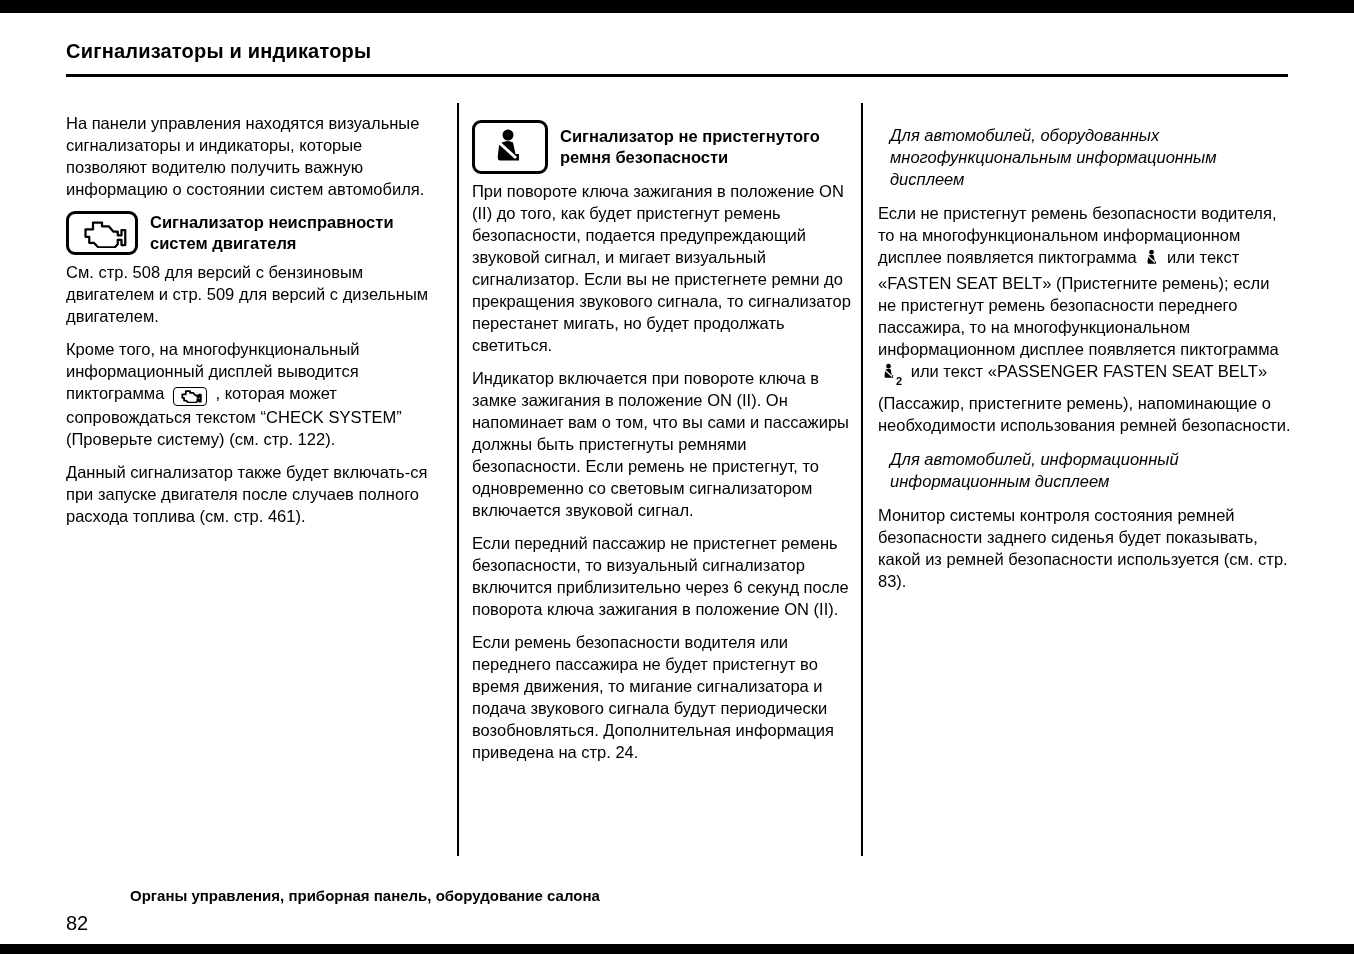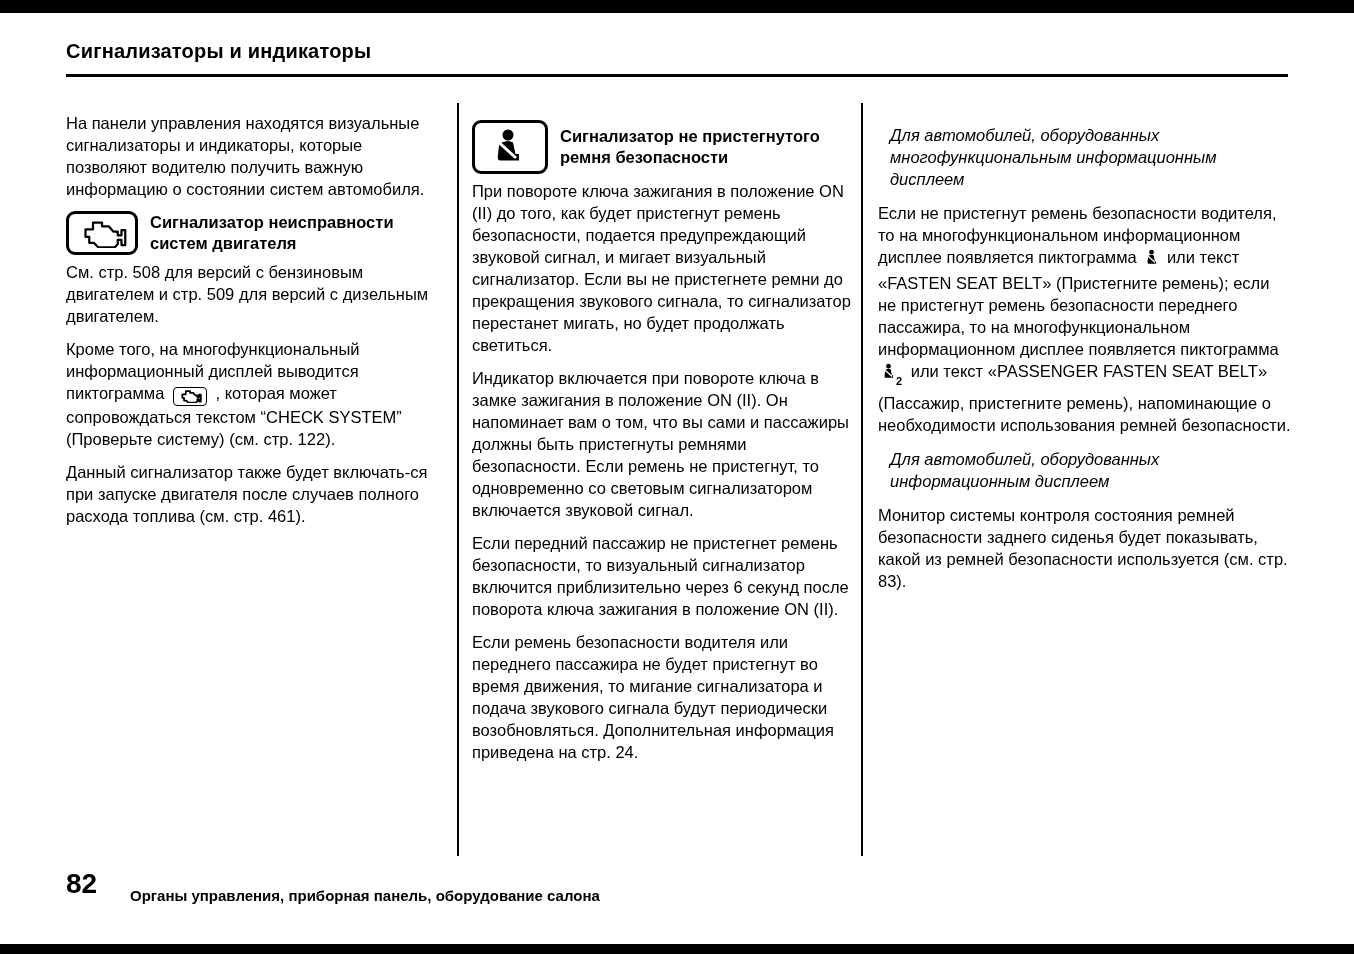--- a/index.html
+++ b/index.html
@@ -59,22 +59,22 @@
     display:inline-block; vertical-align:-4px; margin:0 4px;
   }
   .inline-box {
     border:1.5px solid #000; border-radius:4px;
     display:inline-flex; align-items:center; justify-content:center;
     width:34px; height:19px; vertical-align:-4px; margin:0 4px; background:#fff;
   }
   .sub2 { font-size:11px; vertical-align:-4px; font-weight:bold; margin-left:1px; }
 
   .footer-pagenum {
-    position:absolute; left:66px; top:868px;
-    font-size:28px; font-weight:bold;
+    position:absolute; left:66px; top:912px;
+    font-size:20px; font-weight:normal;
   }
   .footer-text {
     position:absolute; left:130px; top:887px;
     font-size:15px; font-weight:bold;
   }
 </style>
 </head>
 <body>
 
 <div class="scan-bar top"></div>
@@ -147,18 +147,18 @@
       <svg width="13" height="18" viewBox="0 0 20 26" aria-hidden="true">
         <circle cx="10" cy="4" r="3.6" fill="#000"></circle>
         <path d="M6 9 Q10 7 13.5 9 L15 18 H17 V22 H5.2 Q3.6 22 3.9 18.5 L5 11 Q5.3 9.4 6 9 Z" fill="#000"></path>
         <line x1="4.5" y1="10" x2="15.5" y2="20" stroke="#fff" stroke-width="2"></line>
       </svg><span class="sub2">2</span>
     </span>
     <span>или текст «PASSENGER FASTEN SEAT BELT» (Пассажир, пристегните ремень), напоминающие о необходимости использования ремней безопасности.</span>
   </p>
 
 
-  <p class="h-italic">Для автомобилей, оборудованных информационным дисплеем</p>
+  <p class="h-italic">Для автомобилей, информационный информационным дисплеем</p>
   <p class="para no-top">Монитор системы контроля состояния ремней безопасности заднего сиденья будет показывать, какой из ремней безопасности используется (см. стр. 83).</p>
 </div>
 
 <div class="footer-pagenum">82</div>
 <div class="footer-text">Органы управления, приборная панель, оборудование салона</div>
 
 </body></html>

